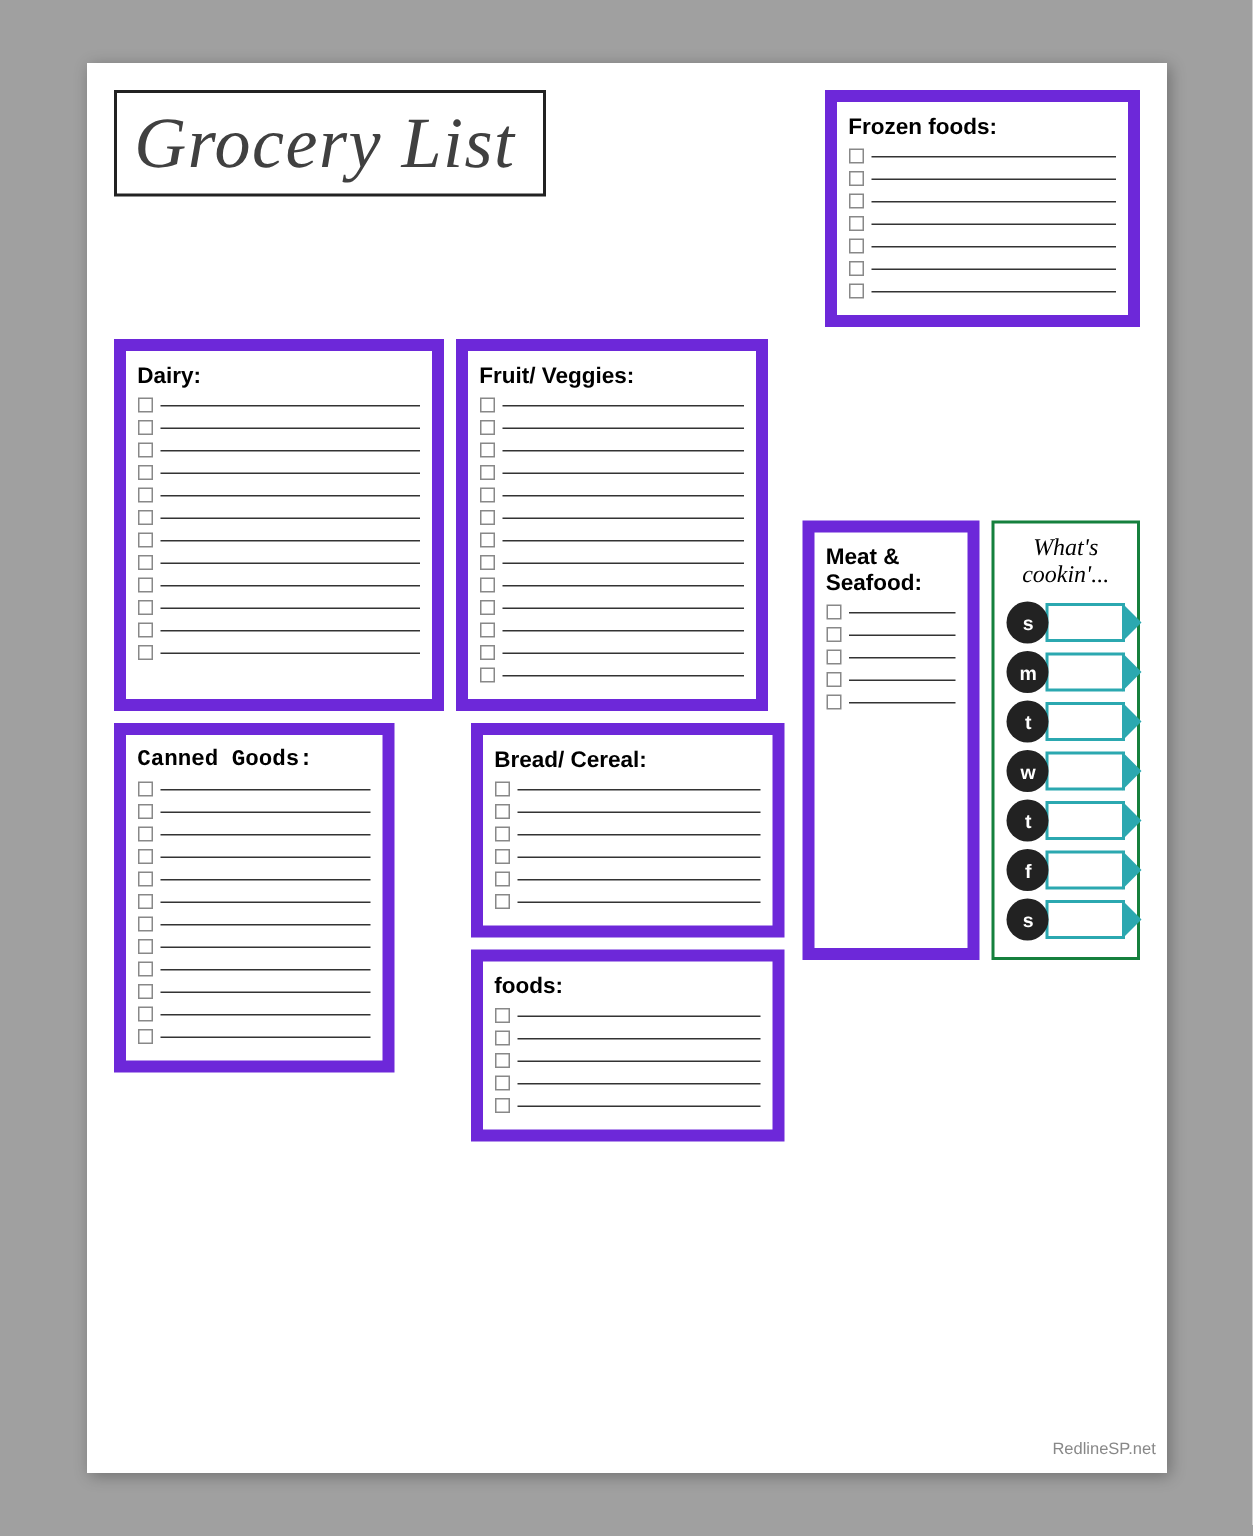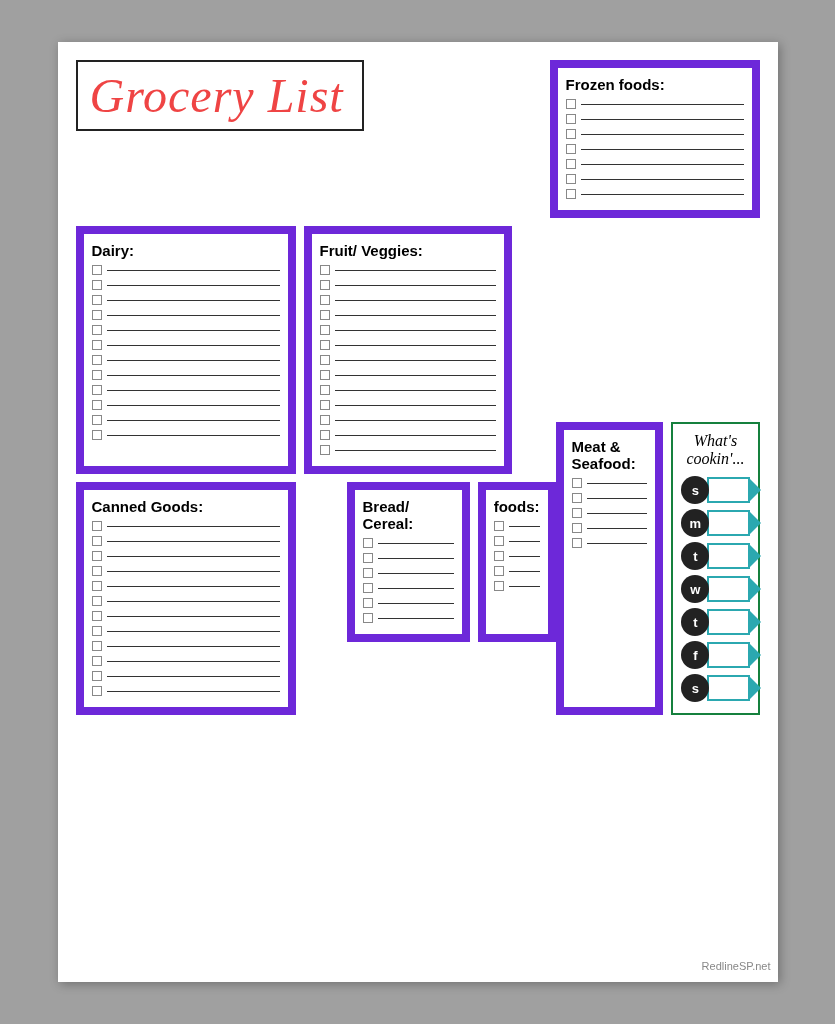--- a/index.html
+++ b/index.html
@@ -27,21 +27,21 @@
       border: 2px solid #222;
       display: inline-block;
       padding: 6px 18px 6px 12px;
       margin-bottom: 10px;
     }
 
     .title-text {
       font-family: 'Brush Script MT', cursive, Georgia, serif;
       font-size: 48px;
       font-style: italic;
-      color: #ef4444;
+      color: #404040;
       letter-spacing: 1px;
     }
 
     .section-box {
       border: 8px solid #6d28d9;
       padding: 8px 8px 6px 8px;
     }
 
     .section-title {
       font-size: 15px;
@@ -192,21 +192,21 @@
             <span class="line"></span>
           </div>
           <div class="checklist-item">
             <span class="checkbox"></span>
             <span class="line"></span>
           </div>
         </div>
     </div>
   </div>
 
-  <div style="display:flex; gap:0; align-items:flex-end;">
+  <div style="display:flex; gap:12px; align-items:center;">
 
     <div style="display:flex; flex-direction:column; gap:8px; flex-shrink:0;">
 
       <div style="display:flex; gap:8px;">
         <div class="section-box" style="width:220px;">
           <div class="section-title">Dairy:</div>
           <div id="dairy-list">
               <div class="checklist-item">
                 <span class="checkbox"></span>
                 <span class="line"></span>
@@ -310,21 +310,21 @@
               </div>
               <div class="checklist-item">
                 <span class="checkbox"></span>
                 <span class="line"></span>
               </div>
             </div>
         </div>
       </div>
 
       <div style="display:flex; gap:8px; align-items:flex-start;">
-        <div class="section-box" style="width:220px;">
+        <div class="section-box" style="width:187px;font-family:Liberation Mono, monospace;">
           <div class="section-title">Canned Goods:</div>
           <div id="canned-list">
               <div class="checklist-item">
                 <span class="checkbox"></span>
                 <span class="line"></span>
               </div>
               <div class="checklist-item">
                 <span class="checkbox"></span>
                 <span class="line"></span>
               </div>
@@ -363,21 +363,21 @@
               <div class="checklist-item">
                 <span class="checkbox"></span>
                 <span class="line"></span>
               </div>
               <div class="checklist-item">
                 <span class="checkbox"></span>
                 <span class="line"></span>
               </div>
             </div>
         </div>
-        <div style="display:flex; flex-direction:row; gap:8px; width:252px;padding-left:43px;">
+        <div style="display:flex; flex-direction:column; gap:8px; width:252px;padding-left:43px;">
           <div class="section-box">
             <div class="section-title">Bread/ Cereal:</div>
             <div id="bread-list">
                 <div class="checklist-item">
                   <span class="checkbox"></span>
                   <span class="line"></span>
                 </div>
                 <div class="checklist-item">
                   <span class="checkbox"></span>
                   <span class="line"></span>

